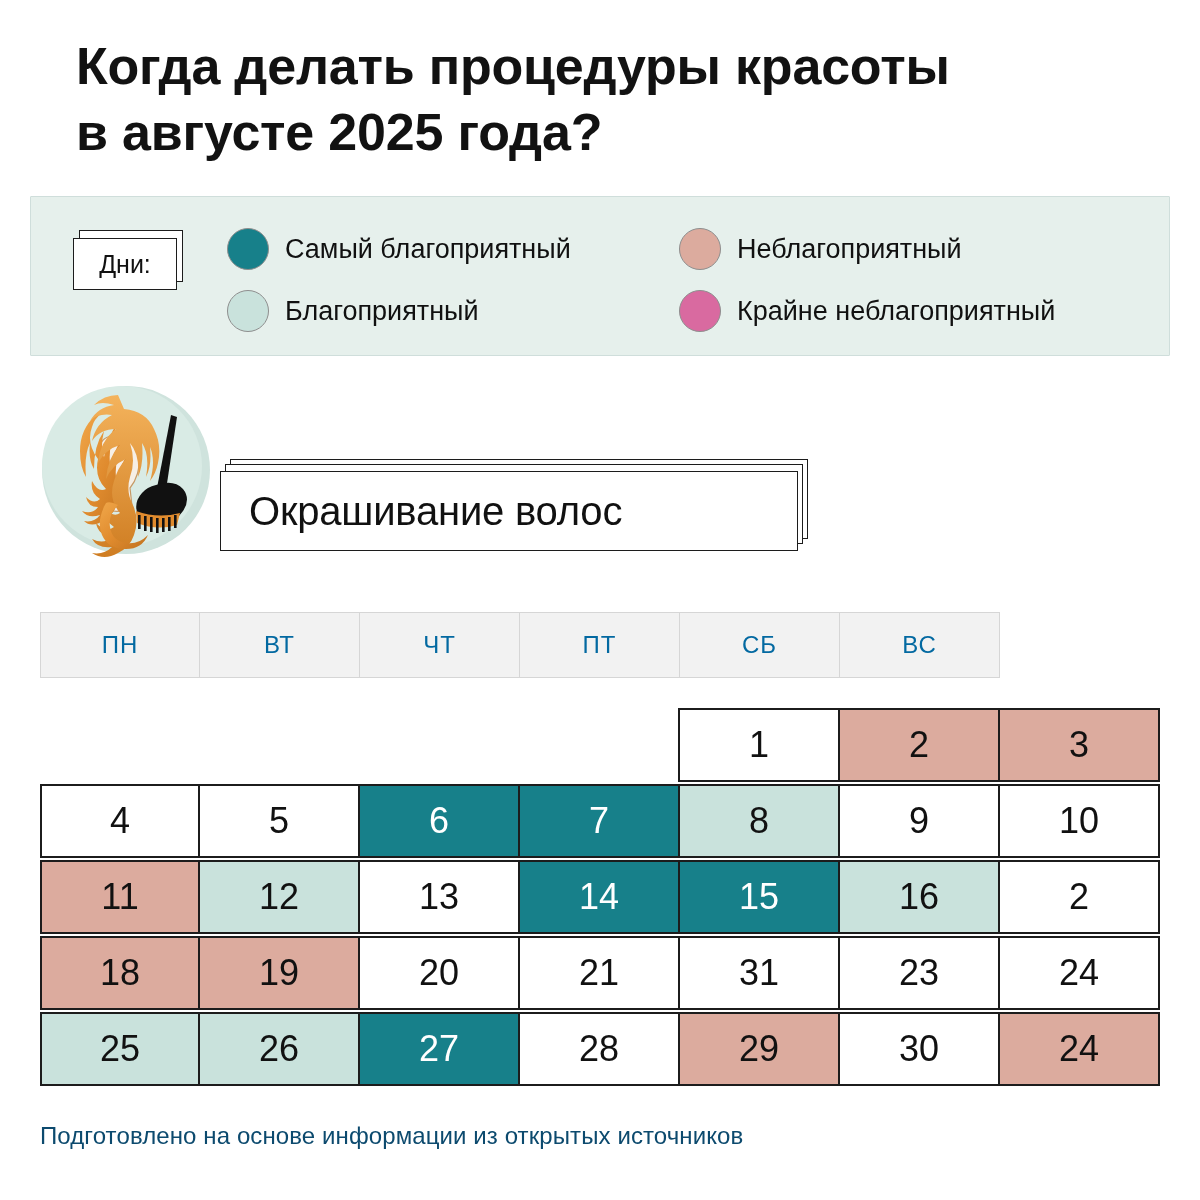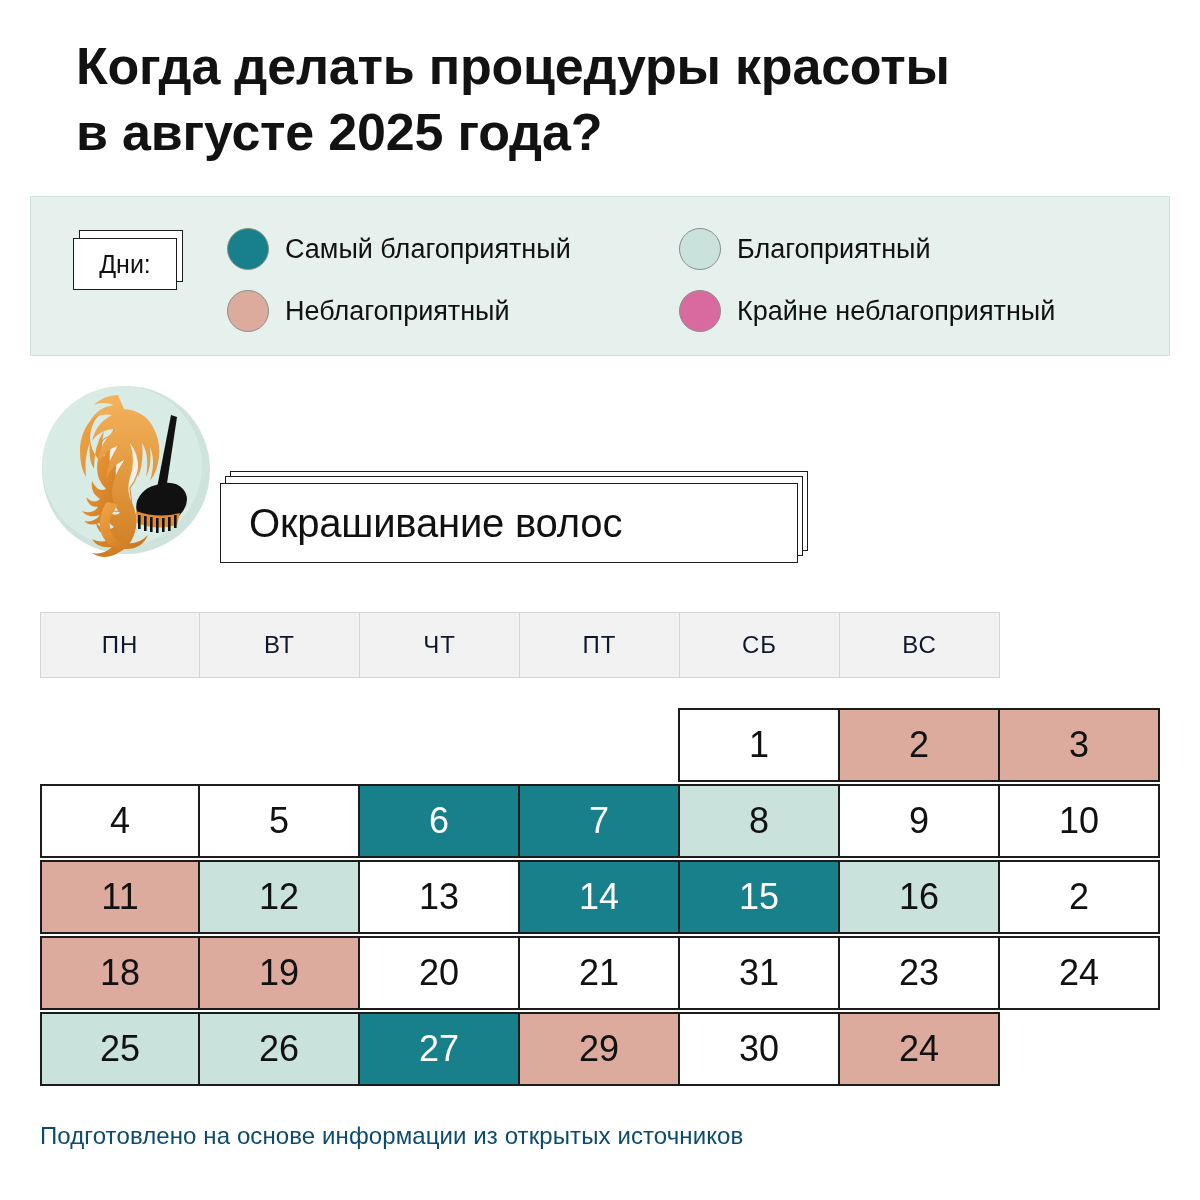--- a/index.html
+++ b/index.html
@@ -122,21 +122,20 @@
     top: 0px;
     width: 180px;
     height: 175px;
   }
   .proc-card-wrap {
     position: absolute;
     left: 182px;
     top: 74px;
     width: 590px;
     height: 72px;
-    margin-top: 12px;
   }
   .proc-card-back2 {
     position: absolute;
     left: 10px;
     top: 0px;
     width: 578px;
     height: 80px;
     background: #ffffff;
     border: 1.5px solid #1c1c1c;
     box-sizing: border-box;
@@ -181,21 +180,21 @@
     height: 66px;
   }
   .cal-head-cell {
     background: #f2f2f2;
     border: 1px solid #d6d6d6;
     margin-left: -1px;
     display: flex;
     align-items: center;
     justify-content: center;
     font-size: 24px;
-    color: #0f172a;
+    color: #0369a1;
     letter-spacing: 1px;
     box-sizing: border-box;
   }
   .cal-head-cell:first-child { margin-left: 0; }
 
   .cal-body {
     margin-top: 30px;
   }
   .cal-week {
     display: grid;
@@ -244,26 +243,26 @@
   <div class="legend-badge-wrap">
     <div class="legend-badge-back"></div>
     <div class="legend-badge-front">Дни:</div>
   </div>
   <div class="legend-items">
     <div class="legend-item">
       <span class="legend-dot" style="background:#17808a"></span>
       <span class="legend-label">Самый благоприятный</span>
     </div>
     <div class="legend-item">
+      <span class="legend-dot" style="background:#dcab9e"></span>
+      <span class="legend-label">Неблагоприятный</span>
+    </div>
+    <div class="legend-item">
       <span class="legend-dot" style="background:#c9e2dc"></span>
       <span class="legend-label">Благоприятный</span>
-    </div>
-    <div class="legend-item">
-      <span class="legend-dot" style="background:#dcab9e"></span>
-      <span class="legend-label">Неблагоприятный</span>
     </div>
     <div class="legend-item">
       <span class="legend-dot" style="background:#d96aa0"></span>
       <span class="legend-label">Крайне неблагоприятный</span>
     </div>
   </div>
 </div>
 
 <div class="proc-row">
   <div class="proc-icon">
@@ -360,20 +359,21 @@
         <div class="cal-cell neutral">20</div>
         <div class="cal-cell neutral">21</div>
         <div class="cal-cell neutral">31</div>
         <div class="cal-cell neutral">23</div>
         <div class="cal-cell neutral">24</div>
       </div>
       <div class="cal-week">
         <div class="cal-cell good">25</div>
         <div class="cal-cell good">26</div>
         <div class="cal-cell best">27</div>
+        <div class="cal-cell neutral">28</div>
         <div class="cal-cell bad">29</div>
         <div class="cal-cell neutral">30</div>
         <div class="cal-cell bad">24</div>
       </div>
     </div>
 </div>
 
 <div class="footer-note">Подготовлено на основе информации из открытых источников</div>
 
 </body></html>

